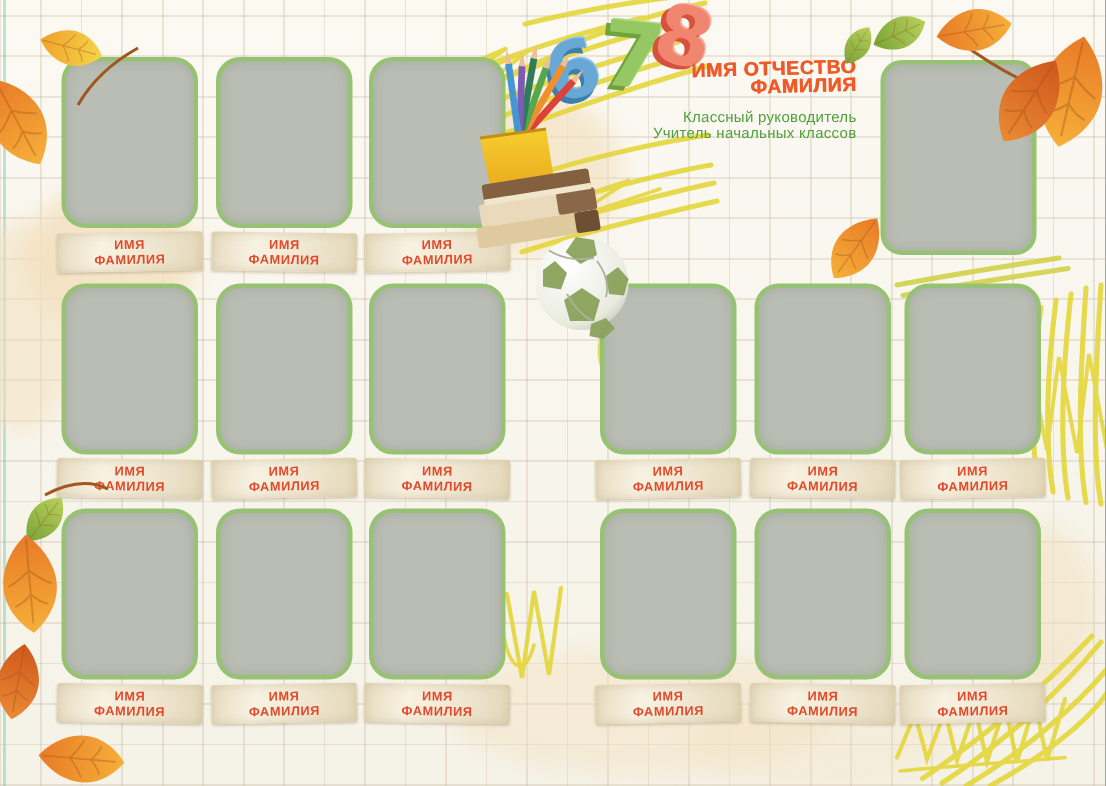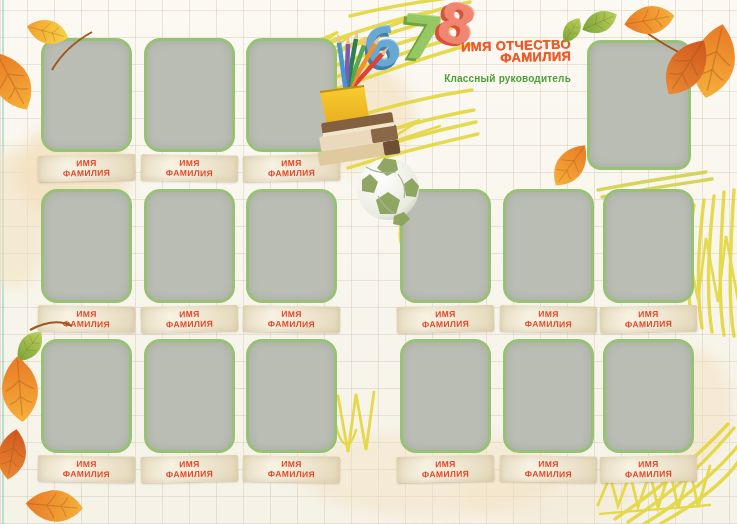--- a/index.html
+++ b/index.html
@@ -49,21 +49,21 @@
       text-shadow:-3px 3px 0 #3e7fae,1px -1px 0 #8ec4e8;}
   .n7{left:401px;top:8px;font-size:60px;color:#95c763;transform:rotate(6deg);
       text-shadow:-3px 3px 0 #6fa33c,1px -1px 0 #b8dd90;}
   .n8{left:437px;top:-2px;font-size:54px;color:#f08570;transform:rotate(14deg);
       text-shadow:-3px 3px 0 #d6523c,1px -1px 0 #f7ab9a;}
 
   .title-block{position:absolute;top:40px;right:166px;z-index:15;text-align:right;
     color:#f05a28;font-weight:800;font-size:13px;line-height:11.5px;letter-spacing:0.4px;
     transform:rotate(-1.5deg);text-shadow:0.4px 0 0 #f05a28;}
   .subtitle-block{position:absolute;top:74px;right:166px;z-index:15;text-align:right;
-    color:#4f9f3b;font-weight:700;font-size:10px;line-height:10.5px;letter-spacing:0.2px;}
+    color:#4f9f3b;font-weight:400;font-size:10px;line-height:10.5px;letter-spacing:0.2px;}
 </style>
 </head>
 <body>
 
 <div class="canvas">
   <div class="margin-line"></div>
 
   <div class="patch p1"></div>
   <div class="patch p2"></div>
   <div class="patch p3"></div>
@@ -219,20 +219,21 @@
   <div class="num n6">6</div>
   <div class="num n7">7</div>
   <div class="num n8">8</div>
 
   <div class="title-block">
     <div>ИМЯ ОТЧЕСТВО</div>
     <div>ФАМИЛИЯ</div>
   </div>
   <div class="subtitle-block">
     <div>Классный руководитель</div>
+    <div>Учитель начальных классов</div>
   </div>
 
   <svg class="front" width="737" height="524" viewBox="0 0 737 524">
     <defs>
       <linearGradient id="gY" x1="0" y1="0" x2="0" y2="1">
         <stop offset="0" stop-color="#f6d448"></stop>
           <stop offset="1" stop-color="#f0a12c"></stop>
       </linearGradient>
       <linearGradient id="gO" x1="0" y1="0" x2="0" y2="1">
         <stop offset="0" stop-color="#f6b03a"></stop>

